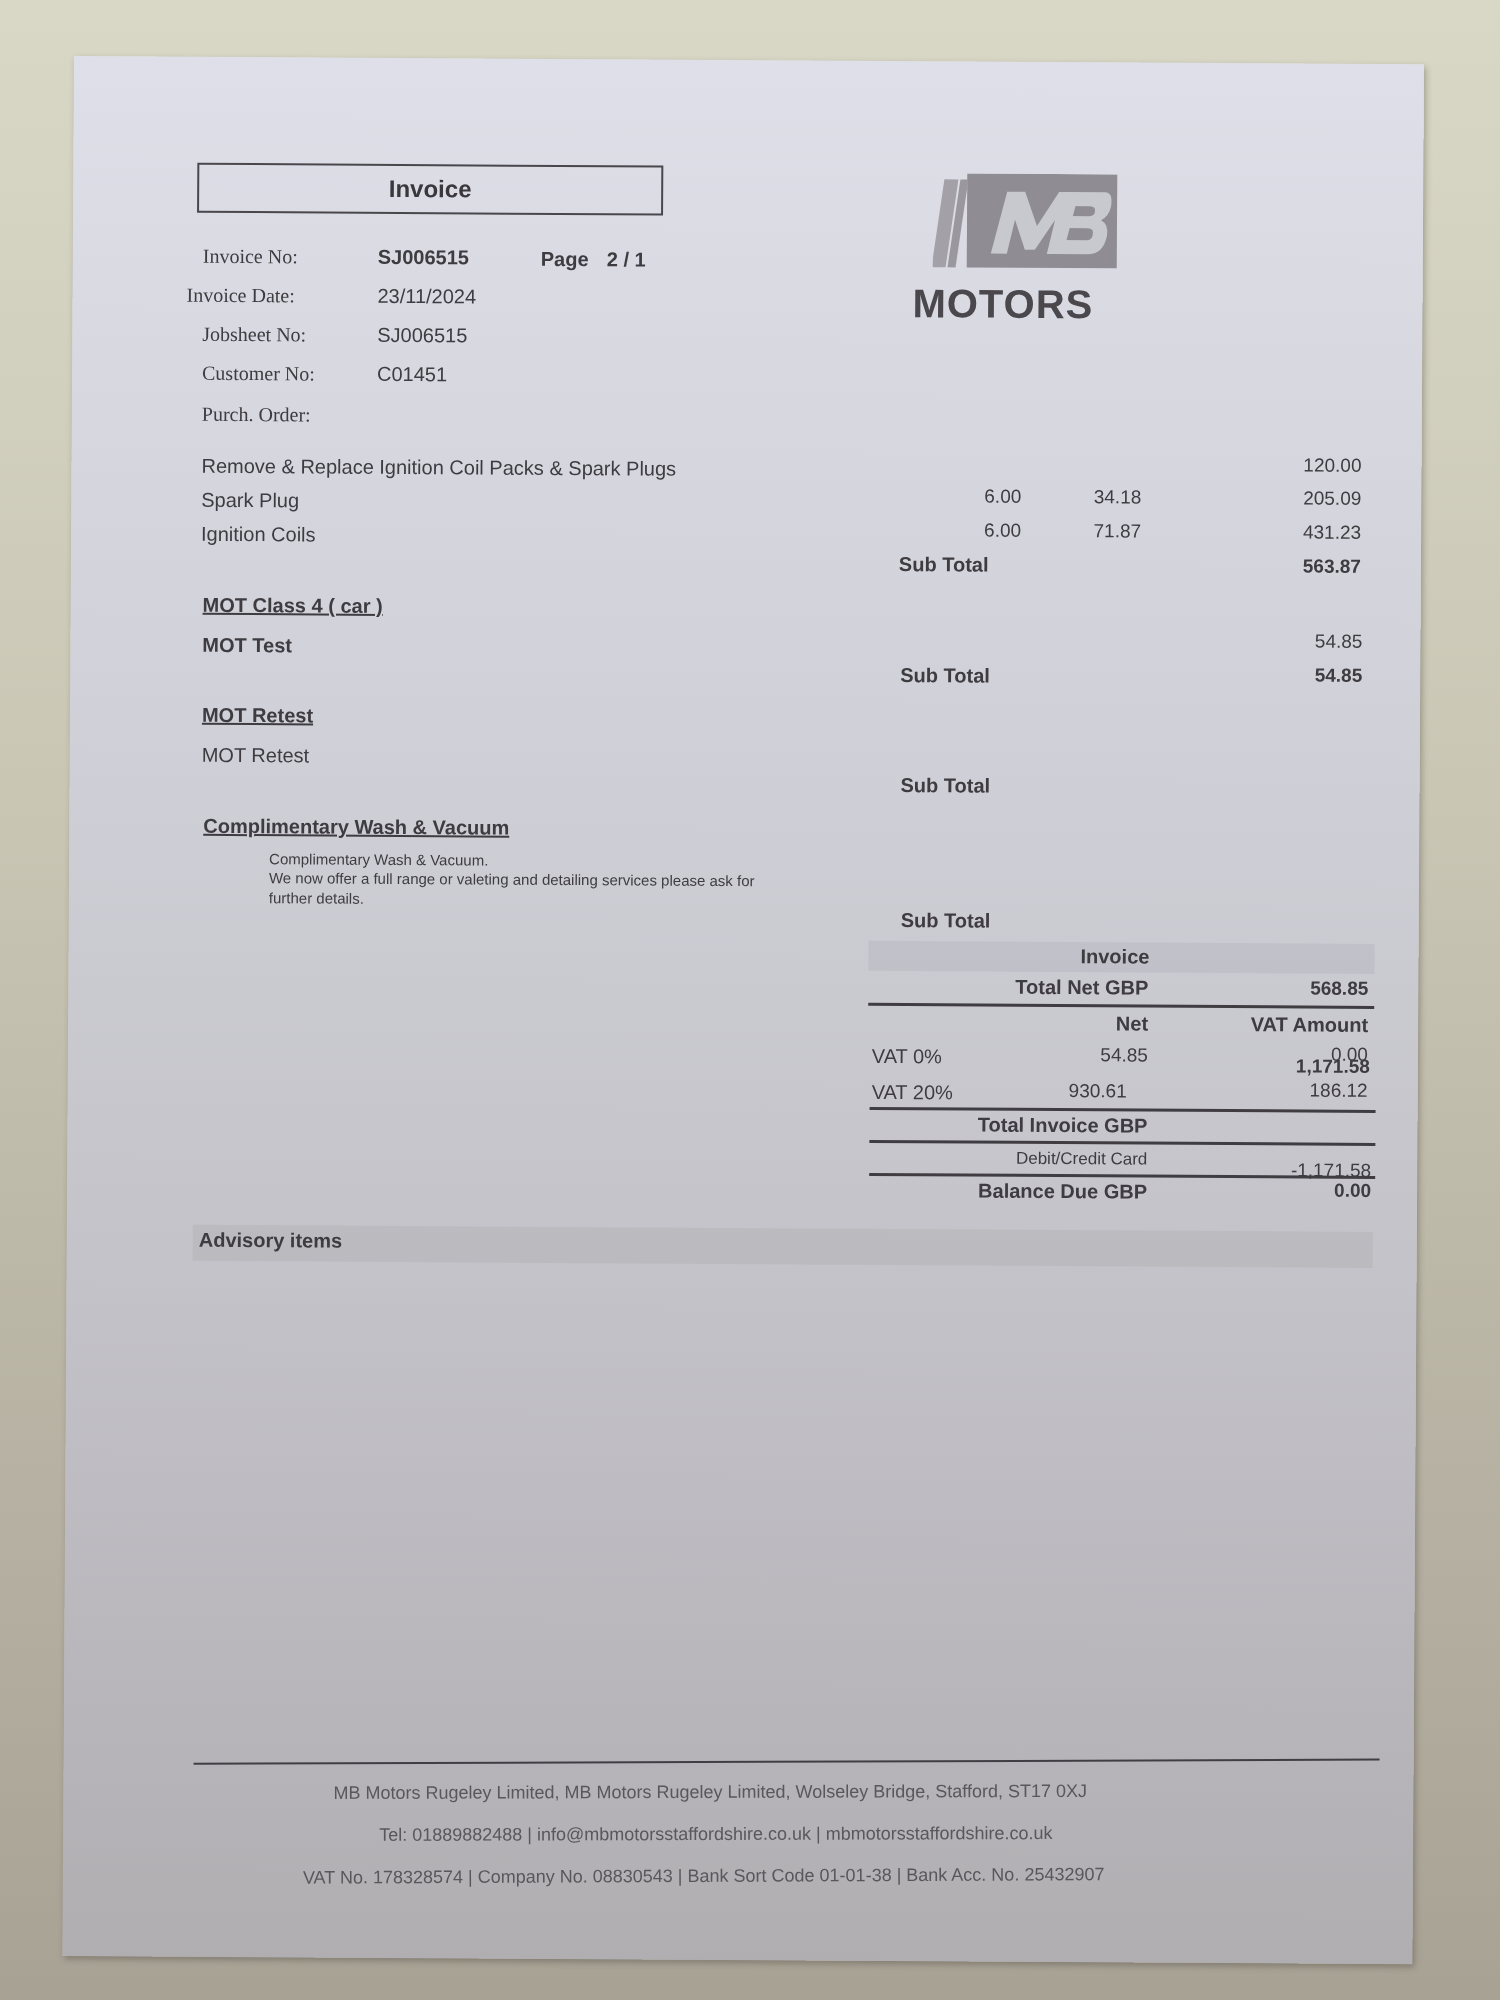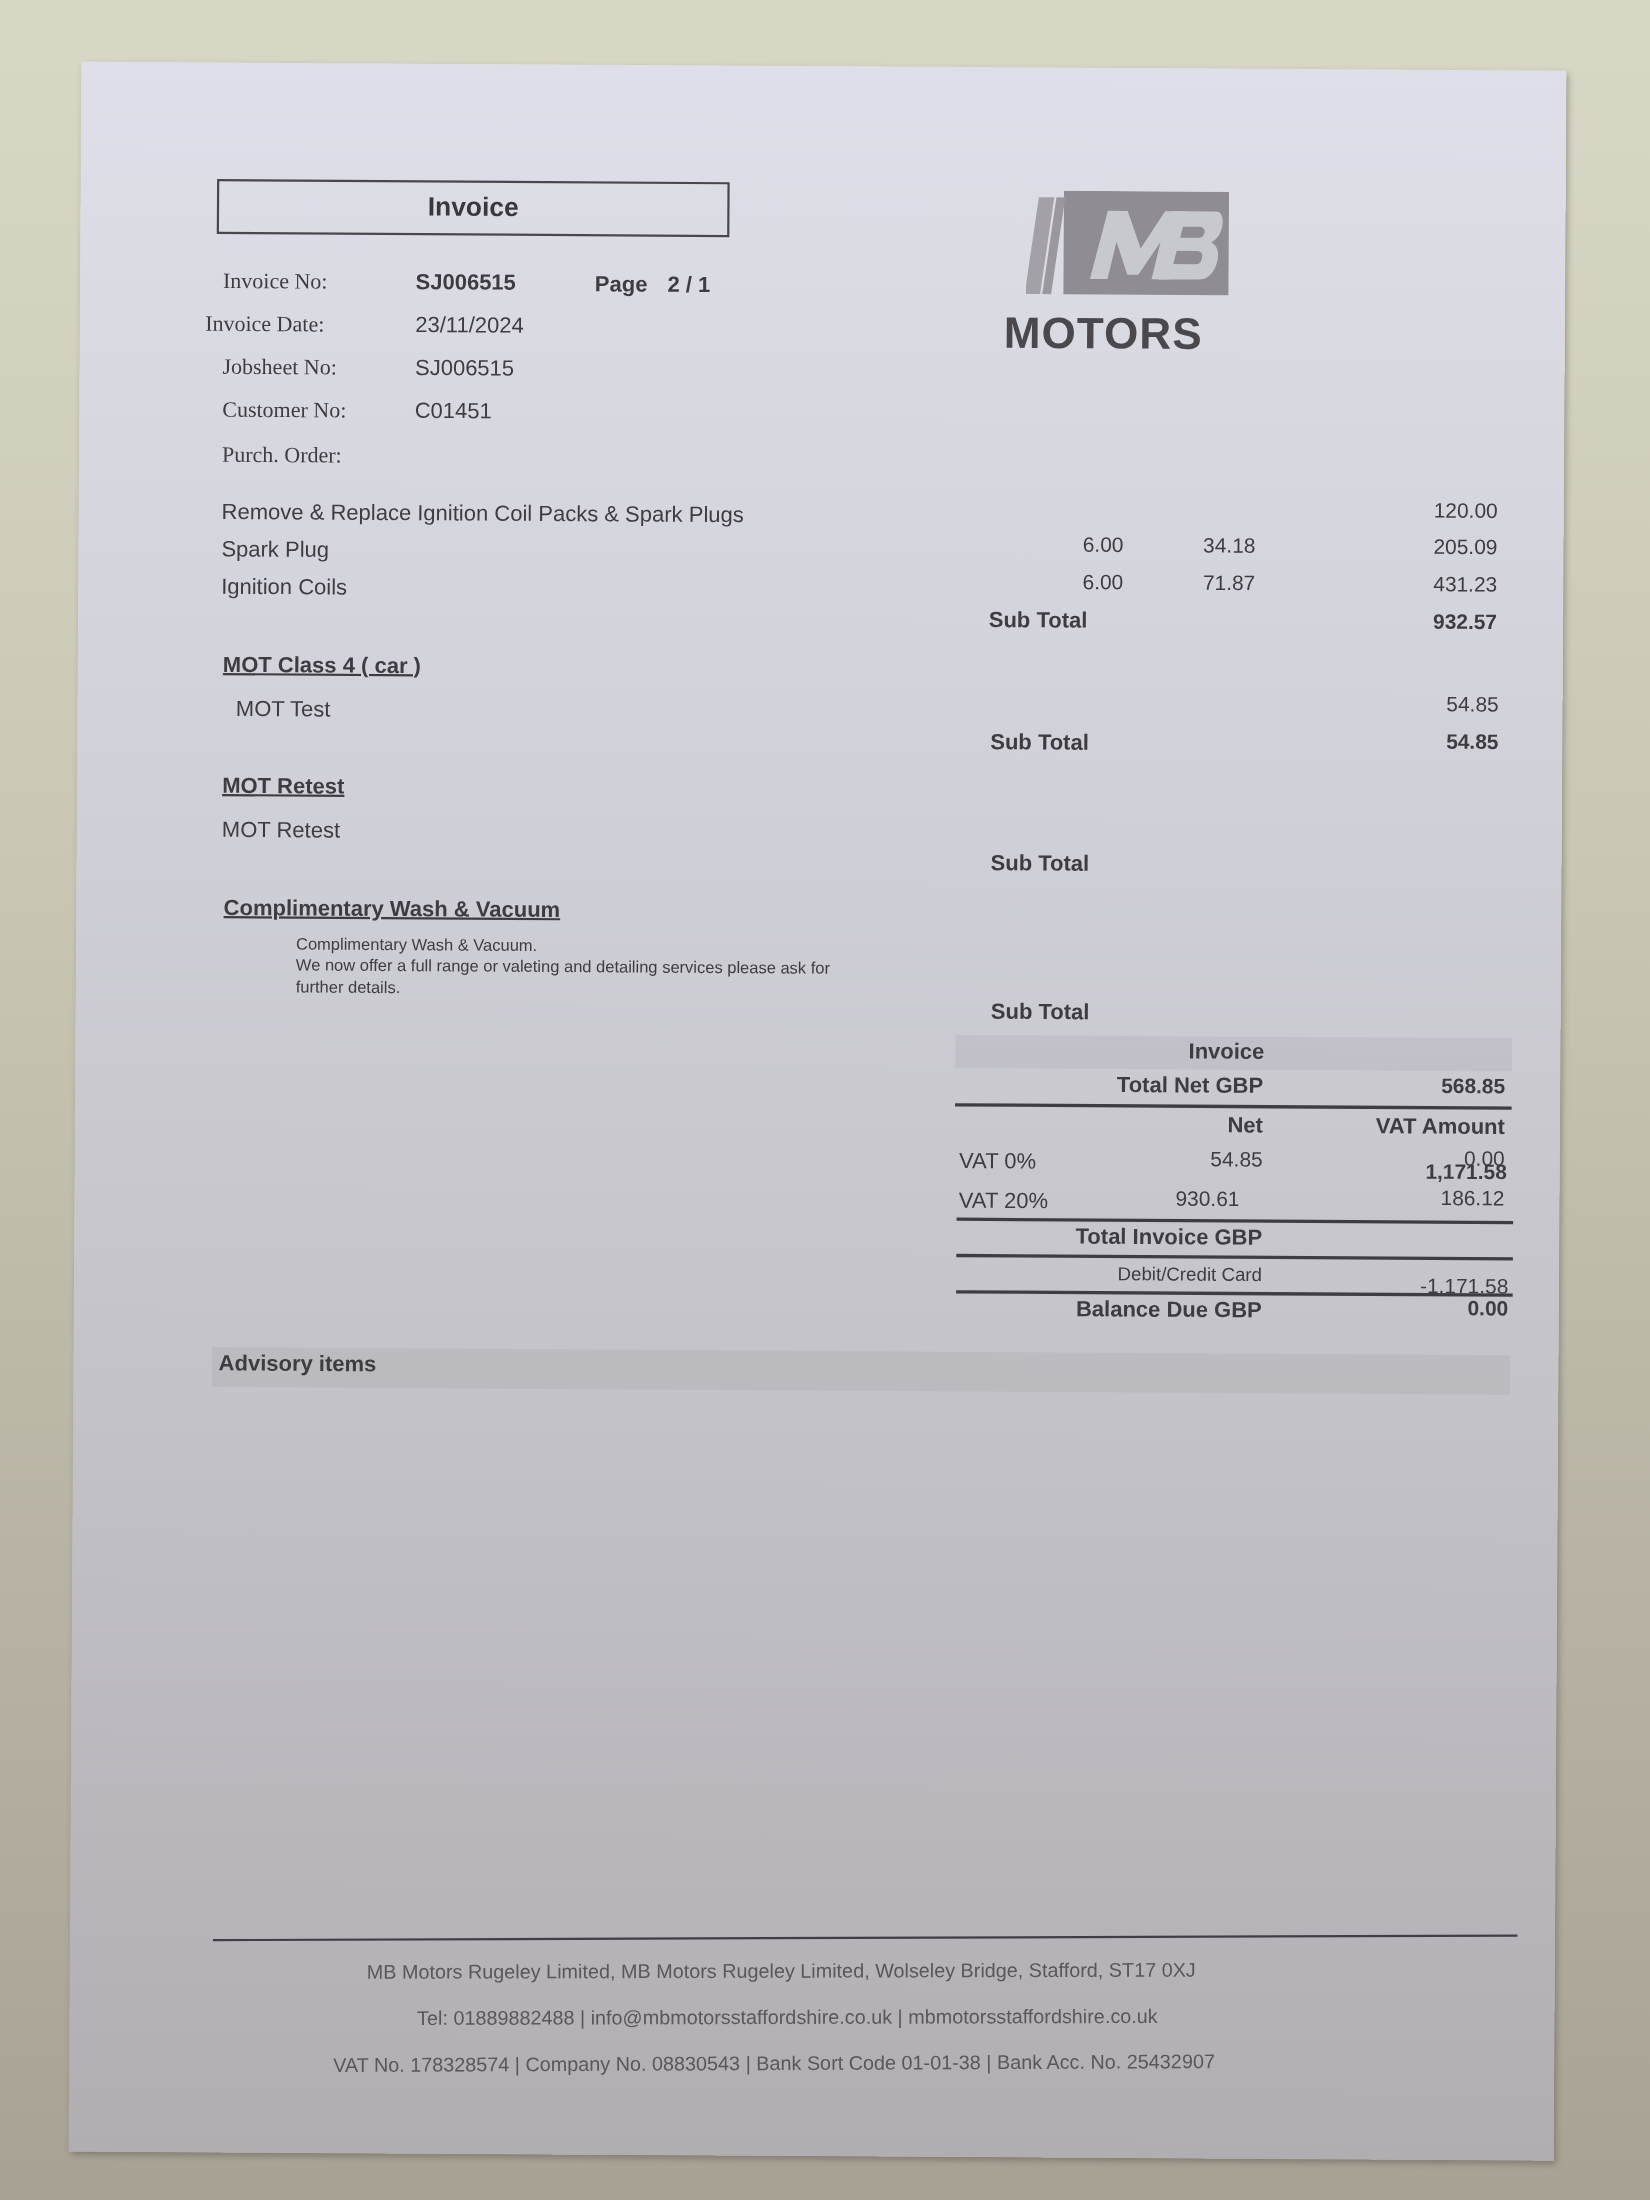--- a/index.html
+++ b/index.html
@@ -94,24 +94,24 @@
   <div class="abs num" style="left:870px; top:424px; width:80px;">6.00</div>
   <div class="abs num" style="left:990px; top:424px; width:80px;">34.18</div>
   <div class="abs num" style="left:1180px; top:424px; width:110px;">205.09</div>
 
   <div class="abs line-desc" style="left:130px; top:466px;">Ignition Coils</div>
   <div class="abs num" style="left:870px; top:458px; width:80px;">6.00</div>
   <div class="abs num" style="left:990px; top:458px; width:80px;">71.87</div>
   <div class="abs num" style="left:1180px; top:458px; width:110px;">431.23</div>
 
   <div class="abs subtotal-lbl" style="left:828px; top:492px;">Sub Total</div>
-  <div class="abs num bold" style="left:1180px; top:492px; width:110px;">932.57</div>
+  <div class="abs num bold" style="left:1180px; top:492px; width:110px;">563.87</div>
 
   <div class="abs section-h" style="left:132px; top:537px;">MOT Class 4 ( car )</div>
-  <div class="abs line-desc" style="left:144px; top:577px;">MOT Test</div>
+  <div class="abs line-desc" style="left:132px; top:577px;font-weight:bold;">MOT Test</div>
   <div class="abs num" style="left:1182px; top:567px; width:110px;">54.85</div>
   <div class="abs subtotal-lbl" style="left:830px; top:603px;">Sub Total</div>
   <div class="abs num bold" style="left:1182px; top:601px; width:110px;">54.85</div>
 
   <div class="abs section-h" style="left:132px; top:647px;">MOT Retest</div>
   <div class="abs line-desc" style="left:132px; top:687px;">MOT Retest</div>
   <div class="abs subtotal-lbl" style="left:831px; top:713px;">Sub Total</div>
 
   <div class="abs section-h" style="left:134px; top:758px;">Complimentary Wash &amp; Vacuum</div>
   <div class="abs small-note" style="left:200px; top:792px;">Complimentary Wash &amp; Vacuum.</div>

